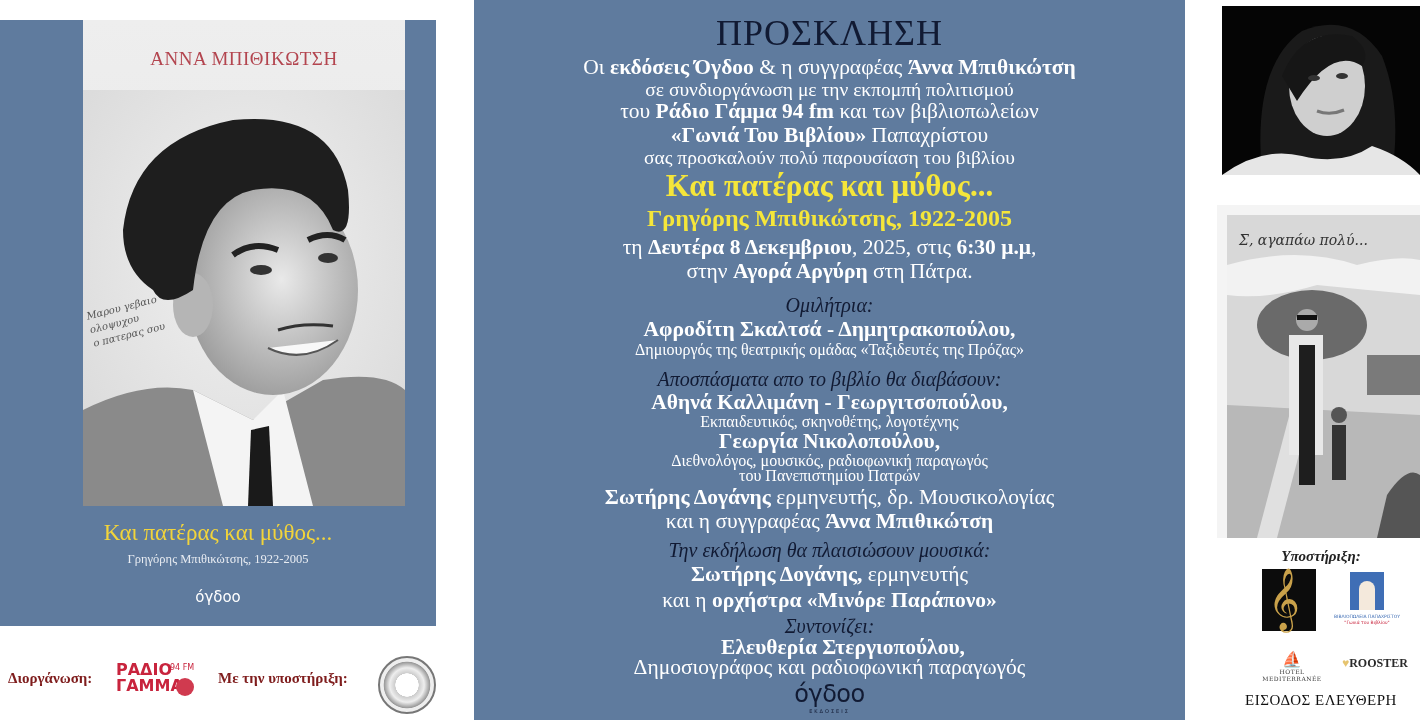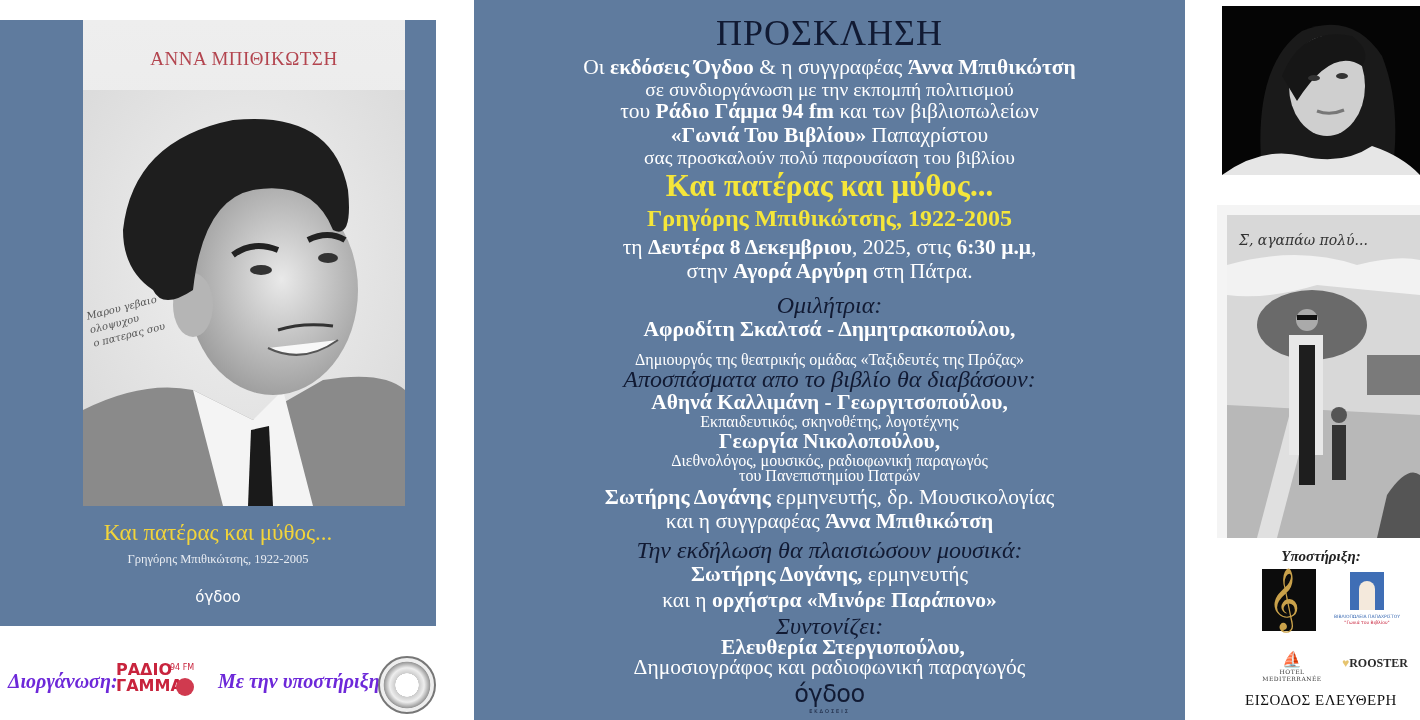--- a/index.html
+++ b/index.html
@@ -38,21 +38,21 @@
     color:#e8ecf2; font-size:12.5px;
   }
   .cover-publisher {
     position:absolute; top:568px; left:0; right:0; text-align:center;
     color:#ffffff; font-family:"DejaVu Sans",sans-serif; font-size:15px;
   }
   .left-footer {
     position:absolute; left:0; top:640px; width:450px; height:80px;
   }
   .lf-label {
-    position:absolute; font-style:italic; font-weight:bold; font-size:20px; color:#6d28d9;
+    position:absolute; font-weight:bold; font-size:15px; color:#7f1d1d;
   }
   .radio-logo {
     position:absolute; left:116px; top:22px; width:82px; height:36px;
     font-family:"DejaVu Sans",sans-serif; font-weight:bold; color:#c8243d;
     line-height:16px; font-size:16px;
   }
   .radio-logo .freq { position:absolute; left:54px; top:-2px; font-size:8px; font-weight:normal; }
   .radio-logo .disc { position:absolute; left:60px; top:16px; width:18px; height:18px; border-radius:50%; background:#d03a4f; }
   .seal {
     position:absolute; left:378px; top:16px; width:54px; height:54px; border-radius:50%;
@@ -64,21 +64,21 @@
     background:#5f7b9e; color:#ffffff; text-align:center;
   }
   .inv-line { position:absolute; left:0; right:0; white-space:nowrap; }
   .inv-title { top:12px; font-size:36px; color:#111a33; letter-spacing:1px; }
   .t21 { font-size:21.5px; line-height:22px;text-align:center; }
   .t19 { font-size:19.5px; line-height:20px; }
   .t16 { font-size:16px; line-height:16px; }
   .yellow { color:#f5e63a; font-weight:bold; }
   .big-yellow { font-size:31px; line-height:32px; }
   .mid-yellow { font-size:24px; line-height:26px; }
-  .dark-italic { color:#111a33; font-style:italic; font-size:24px; line-height:20px; }
+  .dark-italic { color:#111a33; font-style:italic; font-size:20px; line-height:20px; }
   b { font-weight:bold; }
   .ogdoo-logo {
     position:absolute; left:0; right:0; top:680px; text-align:center;
     font-family:"DejaVu Sans",sans-serif; font-size:24px; color:#111a33; letter-spacing:-0.5px;
   }
   .ogdoo-sub { position:absolute; left:0; right:0; top:708px; text-align:center; font-size:5px; color:#111a33; letter-spacing:2px; font-family:"DejaVu Sans",sans-serif; }
   
   .photo-author {
     position:absolute; left:1222px; top:6px; width:198px; height:169px;
     background:#050505; overflow:hidden;
@@ -194,21 +194,21 @@
 
   <div class="inv-line t21" style="top:236px;">
     <span>τη </span><b>Δευτέρα 8 Δεκεμβριου</b><span>, 2025, στις </span><b>6:30 μ.μ</b><span>,</span>
   </div>
   <div class="inv-line t21" style="top:260px;">
     <span>στην </span><b>Αγορά Αργύρη</b><span> στη Πάτρα.</span>
   </div>
 
   <div class="inv-line dark-italic" style="top:295px;">Ομιλήτρια:</div>
   <div class="inv-line t21" style="top:318px;"><b>Αφροδίτη Σκαλτσά - Δημητρακοπούλου,</b></div>
-  <div class="inv-line t16" style="top:352px;">Δημιουργός της θεατρικής ομάδας «Ταξιδευτές της Πρόζας»</div>
+  <div class="inv-line t16" style="top:342px;">Δημιουργός της θεατρικής ομάδας «Ταξιδευτές της Πρόζας»</div>
 
   <div class="inv-line dark-italic" style="top:369px;">Αποσπάσματα απο το βιβλίο θα διαβάσουν:</div>
   <div class="inv-line t21" style="top:391px;"><b>Αθηνά Καλλιμάνη - Γεωργιτσοπούλου,</b></div>
   <div class="inv-line t16" style="top:414px;">Εκπαιδευτικός, σκηνοθέτης, λογοτέχνης</div>
   <div class="inv-line t21" style="top:430px;"><b>Γεωργία Νικολοπούλου,</b></div>
   <div class="inv-line t16" style="top:453px;">Διεθνολόγος, μουσικός, ραδιοφωνική παραγωγός</div>
   <div class="inv-line t16" style="top:468px;">του Πανεπιστημίου Πατρών</div>
   <div class="inv-line t21" style="top:486px;">
     <b>Σωτήρης Δογάνης</b><span> ερμηνευτής, δρ. Μουσικολογίας</span>
   </div>

